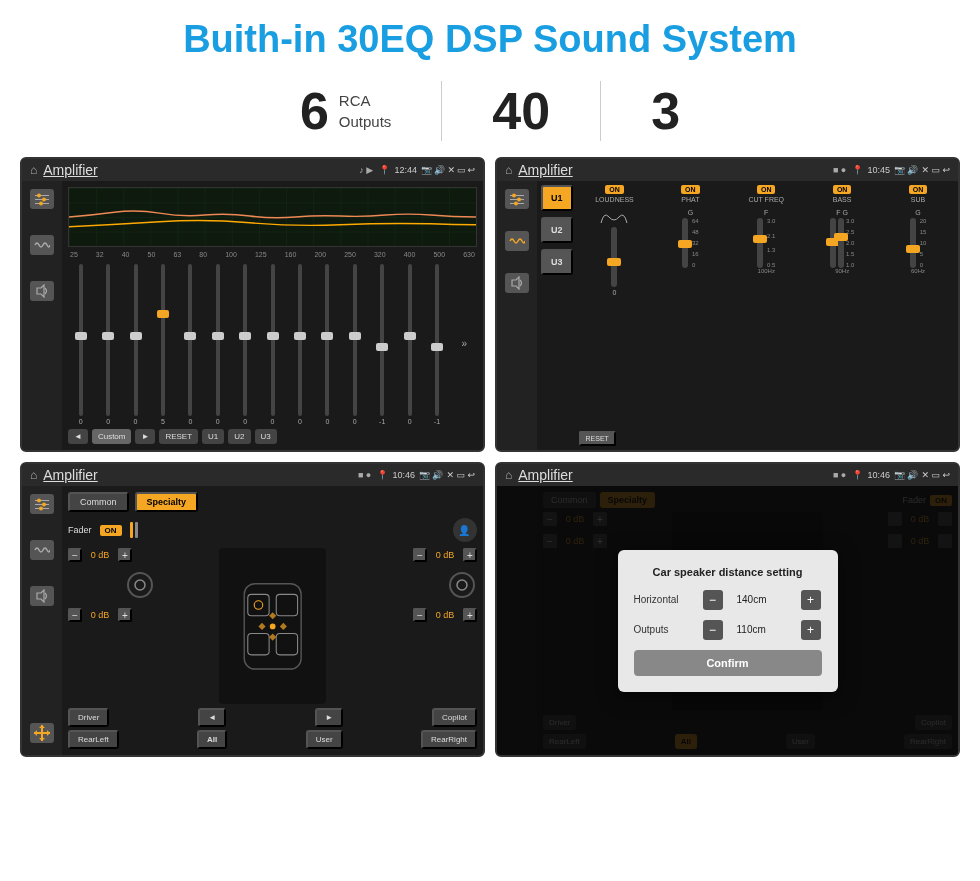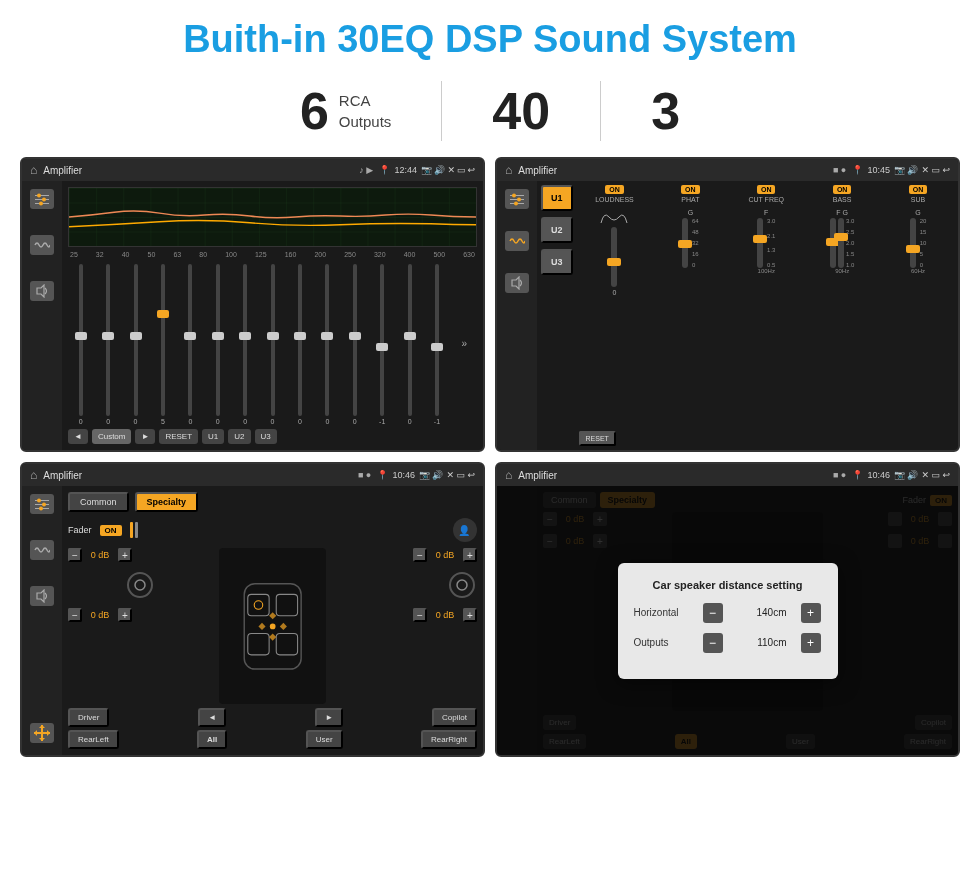--- a/index.html
+++ b/index.html
@@ -75,23 +75,24 @@
     .status-bar {
       display: flex;
       align-items: center;
       background: #2a2a2a;
       padding: 3px 8px;
       height: 22px;
       gap: 6px;
     }
 
     .status-title {
-      font-size: 10px;
+      font-size: 14px;
       color: #ddd;
       flex: 1;
+      text-decoration: underline;
     }
 
     .status-right {
       display: flex;
       align-items: center;
       gap: 4px;
       font-size: 9px;
       color: #ccc;
     }
 
@@ -513,21 +514,21 @@
       align-items: center;
       justify-content: center;
       color: white;
       font-size: 12px;
     }
 
     .dialog-value {
       font-size: 10px;
       color: #222;
       width: 50px;
-      text-align: right;
+      text-align: left;
     }
 
     .dialog-plus {
       width: 20px;
       height: 20px;
       background: #555;
       border-radius: 3px;
       display: flex;
       align-items: center;
       justify-content: center;
@@ -1115,18 +1116,19 @@
             <div class="dialog-minus">−</div>
             <span class="dialog-value">140cm</span>
             <div class="dialog-plus">+</div>
           </div>
           <div class="dialog-row">
             <span class="dialog-row-label">Outputs</span>
             <div class="dialog-minus">−</div>
             <span class="dialog-value">110cm</span>
             <div class="dialog-plus">+</div>
           </div>
+          <button class="dialog-confirm">Confirm</button>
         </div>
       </div>
     </div>
   </div>
 
 </div>
 
 </body></html>

